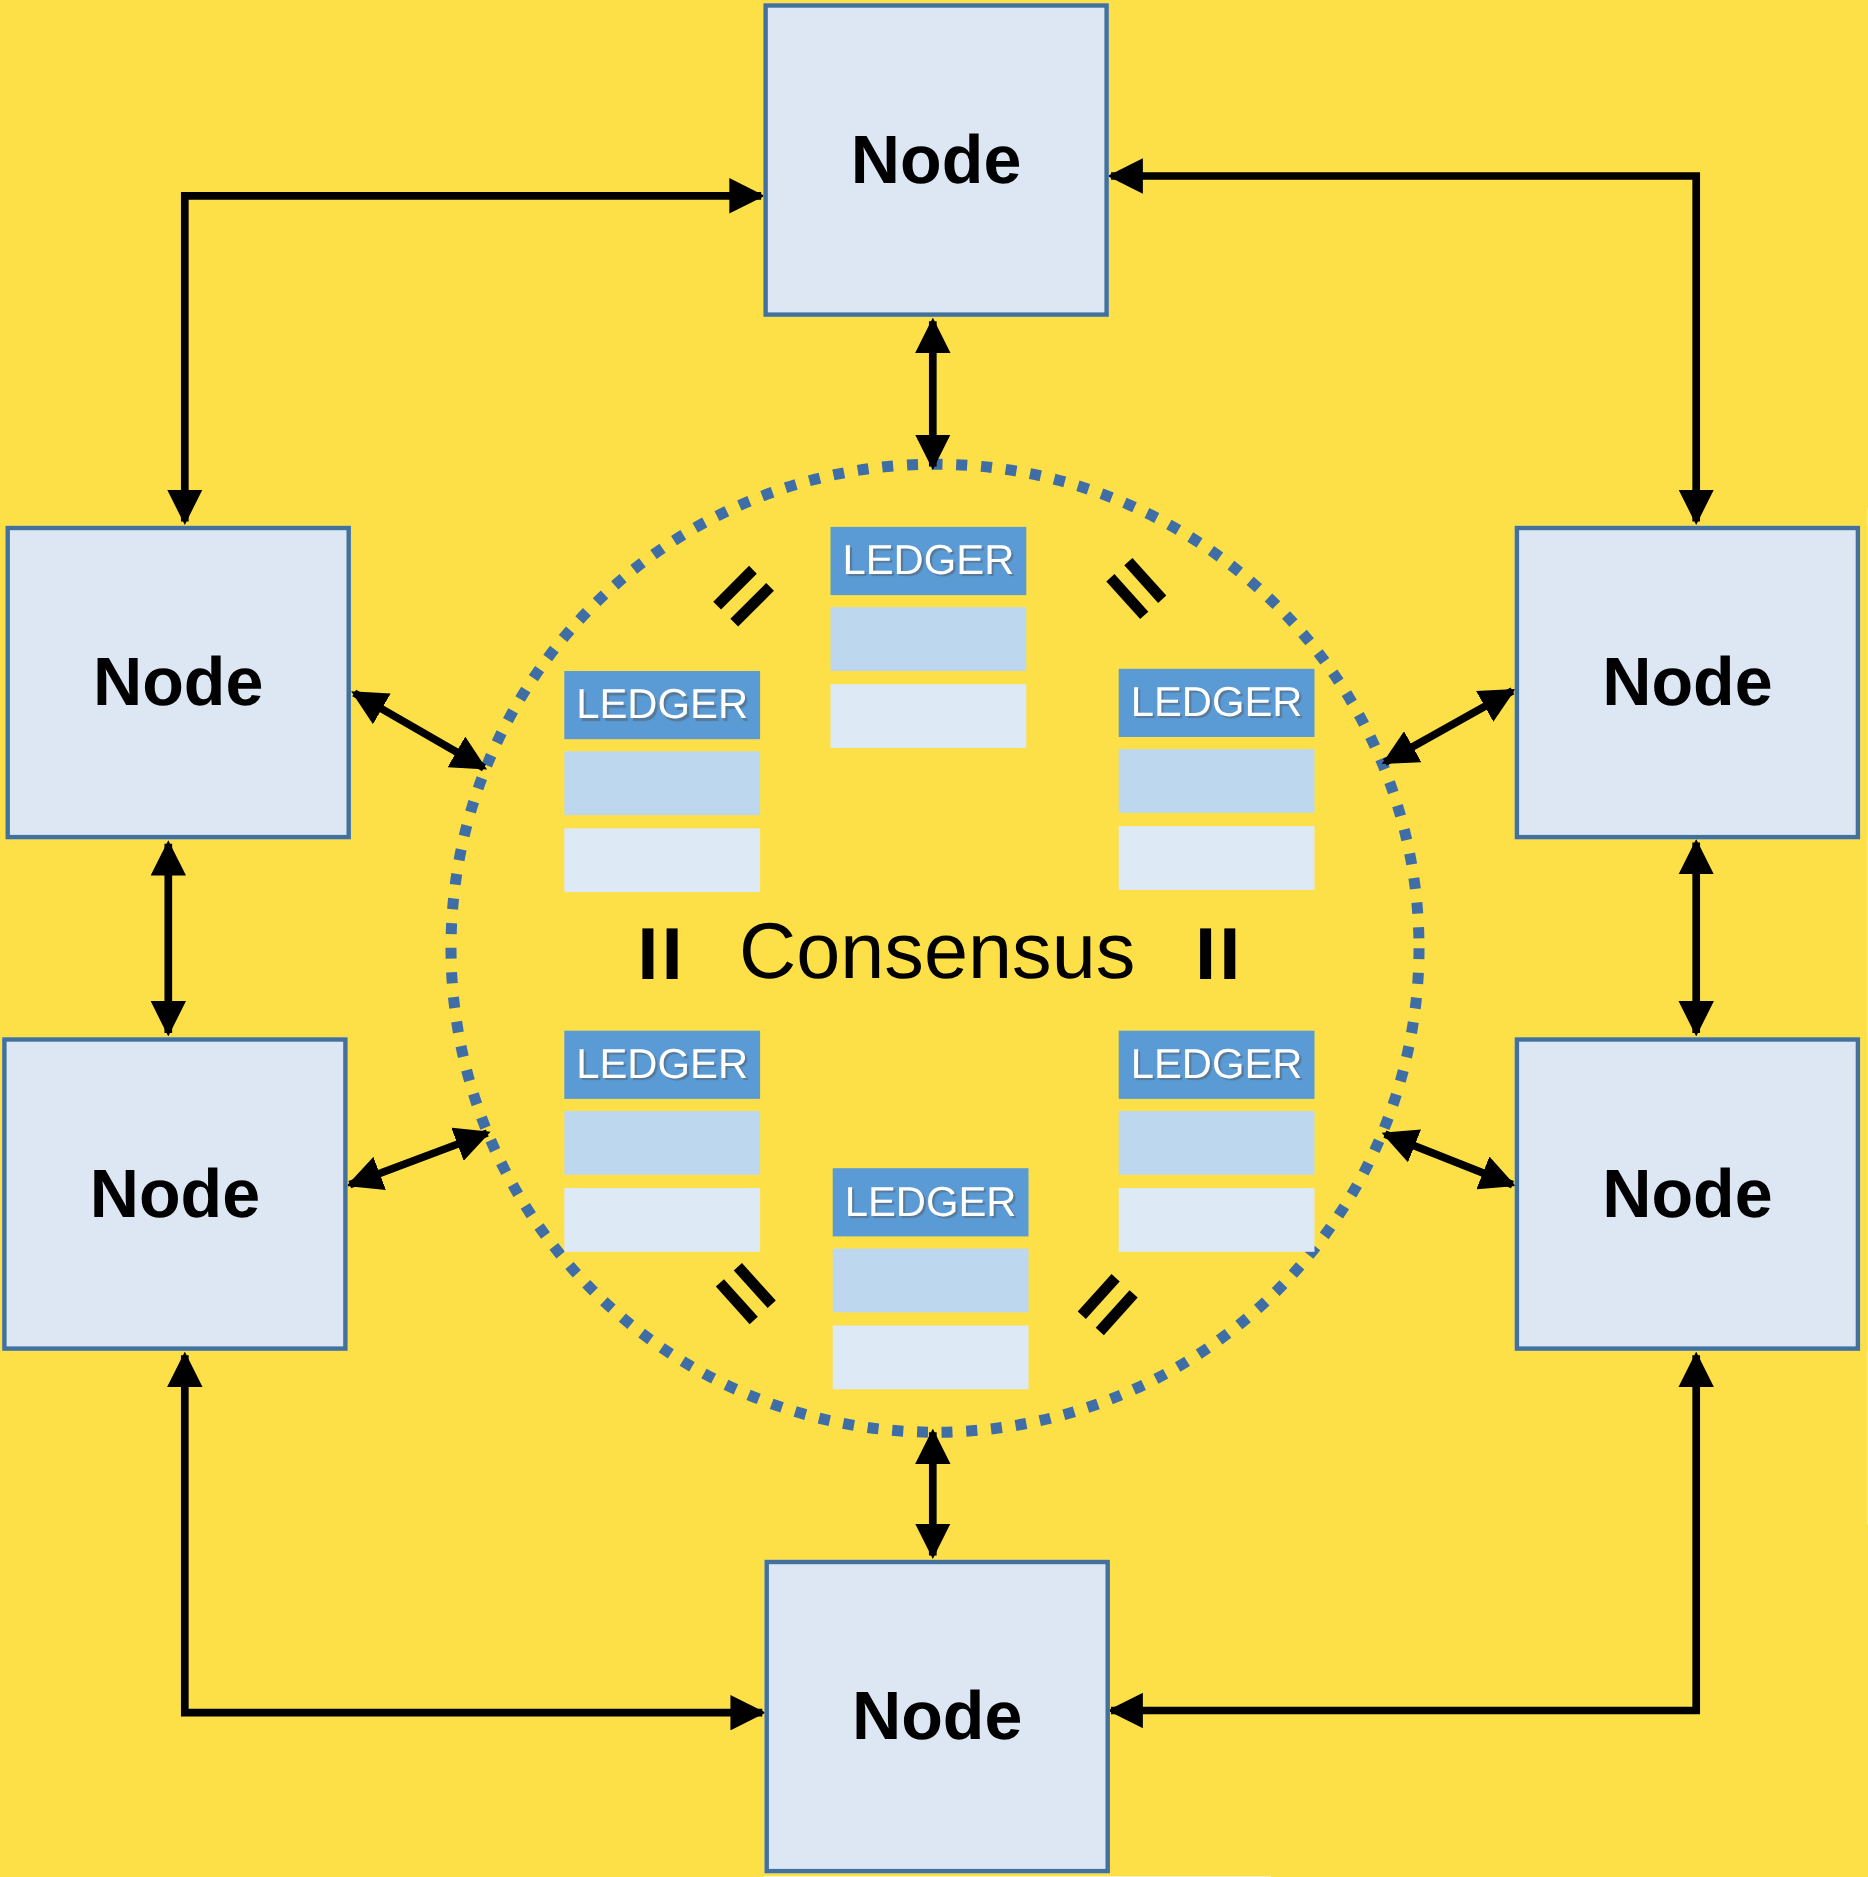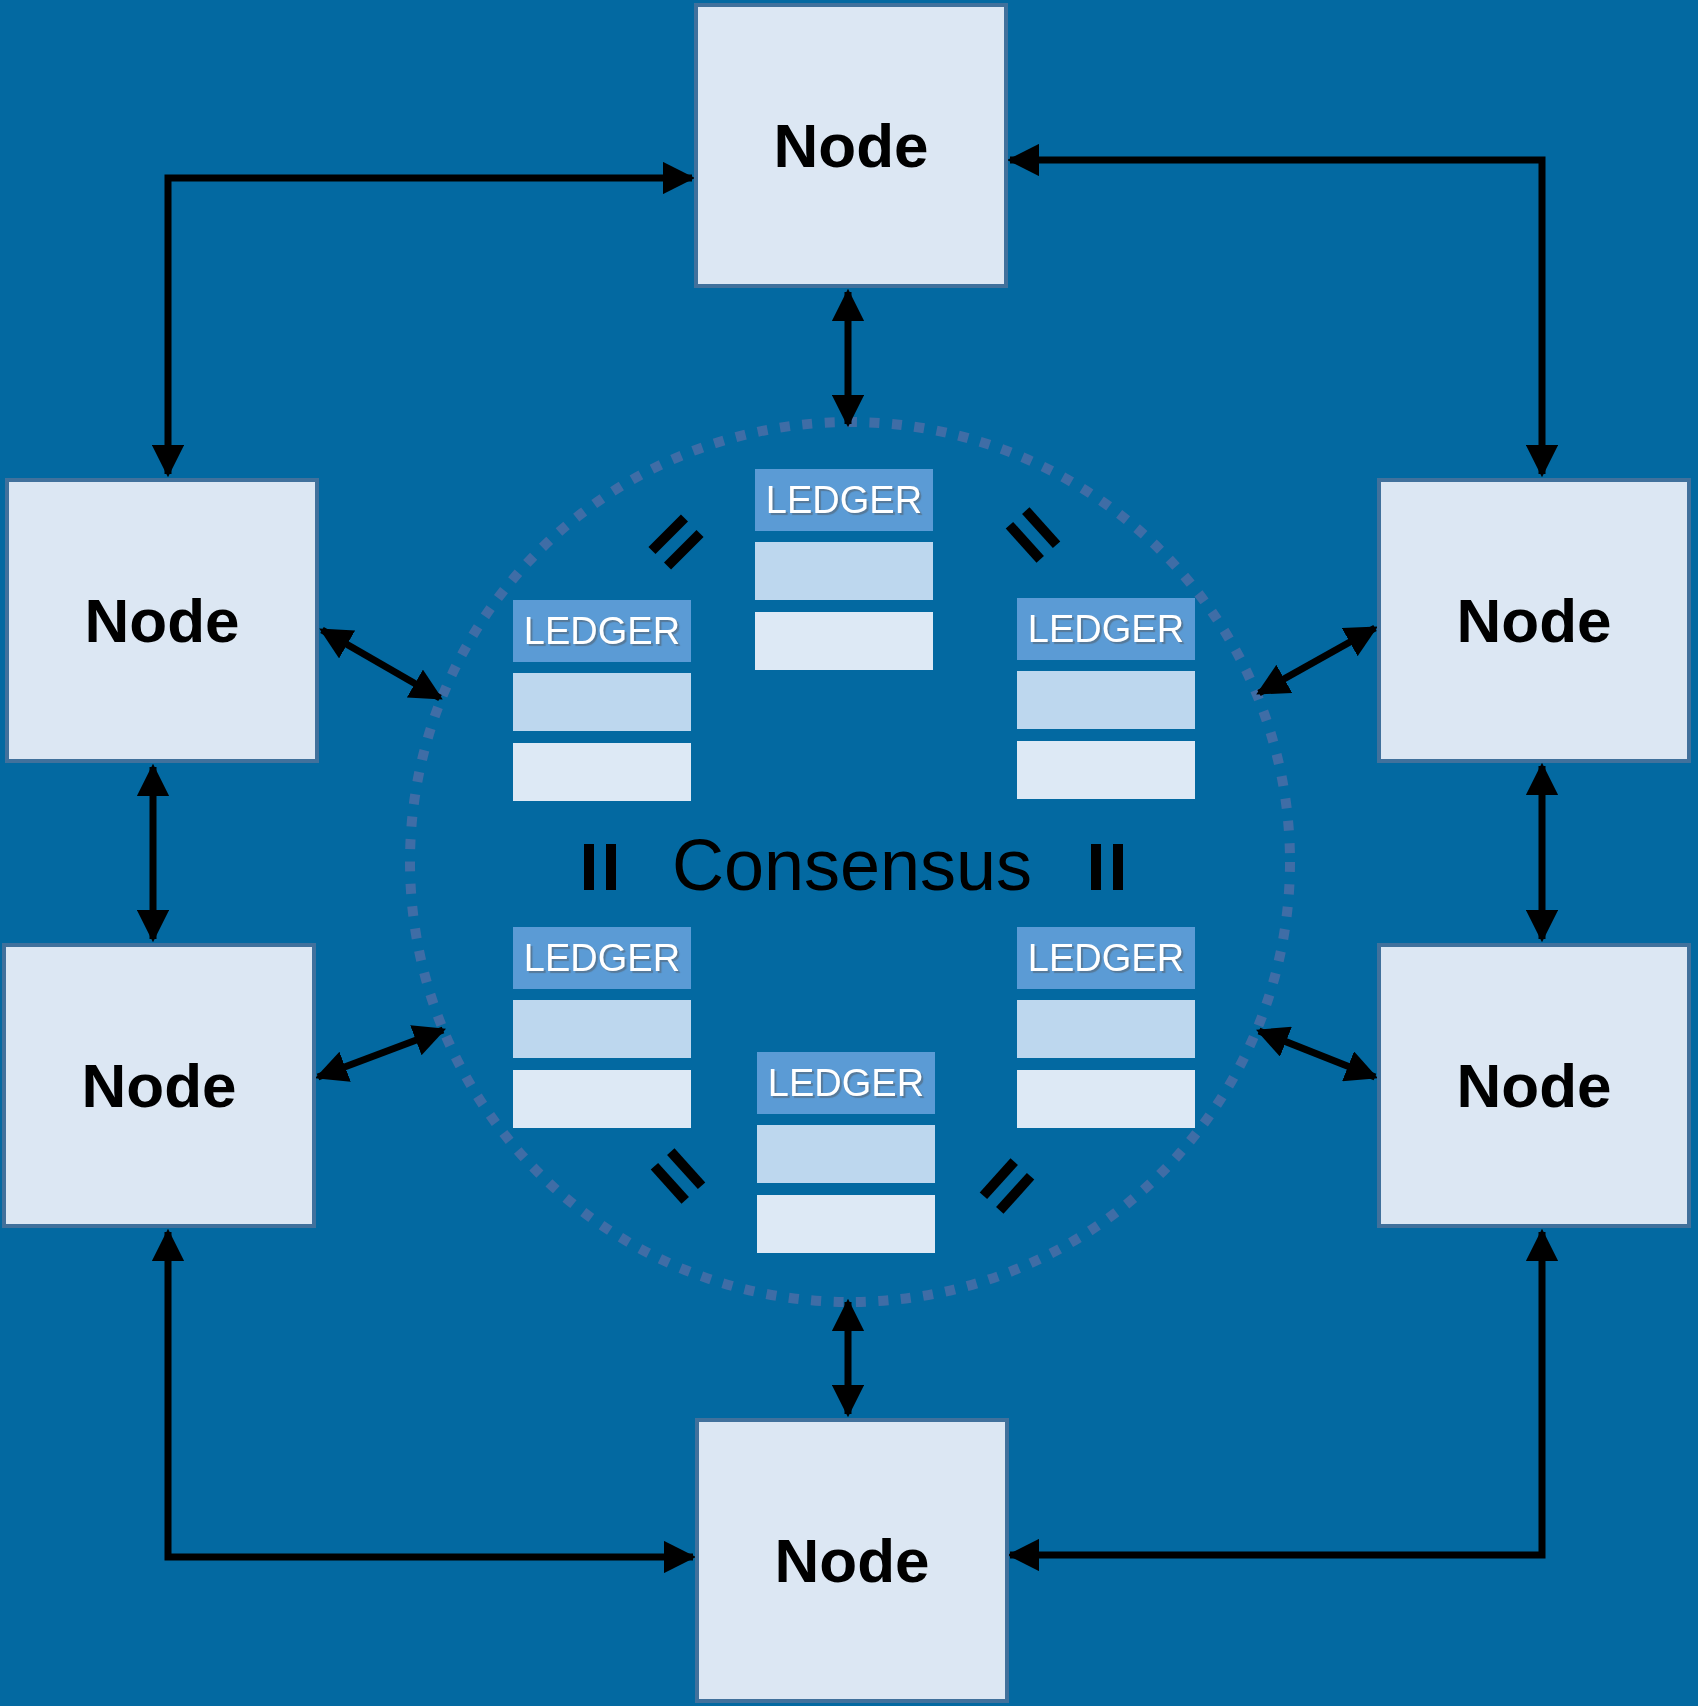--- a/index.html
+++ b/index.html
@@ -1,19 +1,19 @@
 <!DOCTYPE html>
 <html style="--node-fill: #dce7f3; --node-border: #41719c; --ledger-header-fill: #5b9bd5; --ledger-row1-fill: #bdd7ee; --ledger-row2-fill: #dde9f5; --circle-dot: #3f6da6; --arrow: #000000; --text: #000000; --ledger-text: #ffffff;"><head>
 <meta charset="utf-8">
 <style>
   html,body{margin:0;padding:0;background:#ffffff;}
   .canvas{
     position:relative;
     width:1698px;height:1706px;
-    background:#0369a1;
+    background:#fde047;
     font-family:"Liberation Sans", sans-serif;
     overflow:hidden;
   }
   .canvas svg{position:absolute;left:0;top:0;}
 
   
   .conn{
     fill:none;
     stroke:var(--arrow,#000);
     stroke-width:7;
@@ -41,21 +41,21 @@
     letter-spacing:0px;
   }
   #node-top{left:694px;top:3px;}
   #node-left-upper{left:5px;top:478px;}
   #node-left-lower{left:2px;top:943px;}
   #node-right-upper{left:1377px;top:478px;}
   #node-right-lower{left:1377px;top:943px;}
   #node-bottom{left:695px;top:1418px;}
 
   
-  .ledger{position:absolute;width:178px;}
+  .ledger{position:absolute;width:178px;margin-top:10px;}
   .ledger-header{
     height:62px;
     background:var(--ledger-header-fill,#5b9bd5);
     color:var(--ledger-text,#fff);
     font-size:38px;
     display:flex;align-items:center;justify-content:center;
     text-shadow:2px 2px 1px rgba(80,80,80,0.45);
   }
   .ledger-row{height:58px;}
   .r1{margin-top:11px;background:var(--ledger-row1-fill,#bdd7ee);}

